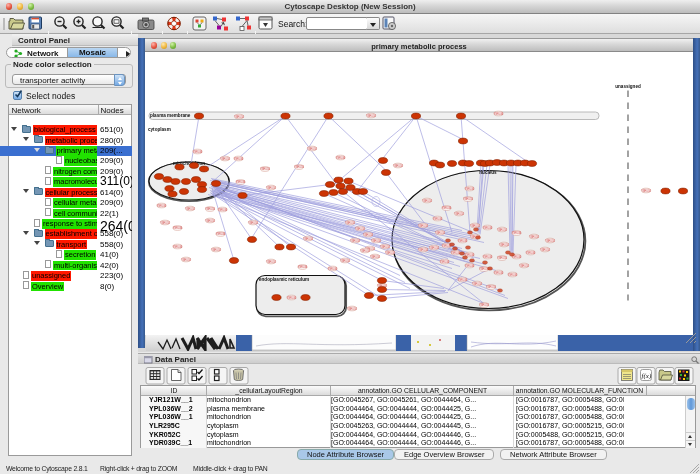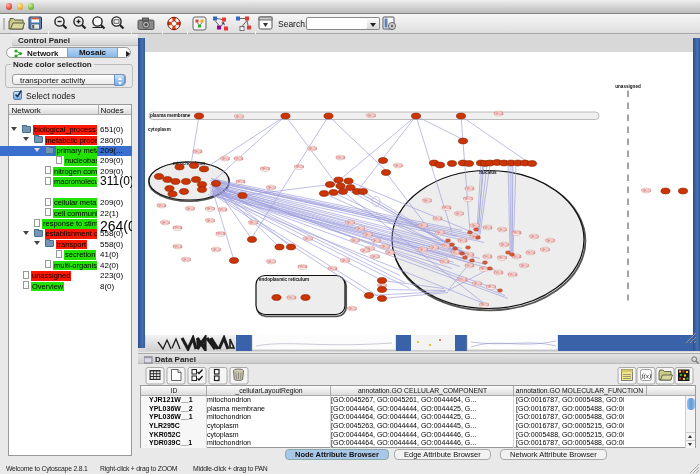--- a/index.html
+++ b/index.html
@@ -6,20 +6,21 @@
 .tl{position:absolute;width:6.4px;height:6.4px;border-radius:50%}
 .sep{position:absolute;top:17px;width:1px;height:14px;background:#c2c2c2;border-right:1px solid #f5f5f5}
 svg{display:block}
 </style></head>
 <body>
 
 <div class="abs" style="left:0;top:0;width:700px;height:13.5px;background:linear-gradient(#efefef,#d6d6d6 45%,#bcbcbc);border-bottom:1px solid #828282">
   <div class="tl" style="left:6px;top:3.2px;background:radial-gradient(circle at 35% 30%,#ffb3ab,#e4543f 55%,#b33a28)"></div>
   <div class="tl" style="left:16.5px;top:3.2px;background:radial-gradient(circle at 35% 30%,#ffe9b0,#efb73e 55%,#c28f1f)"></div>
   <div class="tl" style="left:27.5px;top:3.2px;background:radial-gradient(circle at 35% 30%,#d2f3a8,#7ebc43 55%,#56932a)"></div>
+  <div class="abs" style="left:0;top:2.2px;width:700px;text-align:center;font-size:8px;font-weight:bold;color:#333">Cytoscape Desktop (New Session)</div>
 </div>
 
 <div class="abs" style="left:0;top:13.5px;width:700px;height:20.5px;background:linear-gradient(#f6f6f6,#dedede);border-bottom:1px solid #a6a6a6">
   <div class="abs" style="left:3px;top:4px;width:1px;height:12px;border-left:1px solid #bbb;border-right:1px solid #bbb"></div>
   <svg width="700" height="20" style="position:absolute;left:0;top:0">
 
     <g transform="translate(9,3)">
       <path d="M0 4 L0 12 L14 12 L14 3 L6 3 L4.5 1.5 L1 1.5 L1 4 Z" fill="#c9c98a" stroke="#50503a" stroke-width="0.9"></path>
       <path d="M1.5 12 L4 6 L15.5 6 L13.5 12 Z" fill="#d8d89e" stroke="#50503a" stroke-width="0.9"></path>
     </g>
@@ -190,20 +191,27 @@
         <div style="position:absolute;left:0;top:52.1px;width:100%;height:10.43px;">
           <span style="position:absolute;left:45px;top:0px;width:6px;height:8px;background:#fff;border:1px solid #999"></span>
           <span style="position:absolute;left:53px;top:0.5px;background:#21e200;color:#000;font-size:7.5px;line-height:9.5px;padding:0 1px;white-space:nowrap;max-width:44px;overflow:hidden;display:inline-block">nitrogen compo</span>
           <span style="position:absolute;left:100px;top:0.5px;font-size:8px;line-height:9.5px;color:#000;white-space:nowrap">209(0)</span>
         </div>
         <div style="position:absolute;left:0;top:62.6px;width:100%;height:10.43px;">
           <span style="position:absolute;left:45px;top:0px;width:6px;height:8px;background:#fff;border:1px solid #999"></span>
           <span style="position:absolute;left:53px;top:0.5px;background:#21e200;color:#000;font-size:7.5px;line-height:9.5px;padding:0 1px;white-space:nowrap;max-width:44px;overflow:hidden;display:inline-block">macromolecule</span>
           <span style="position:absolute;left:100px;top:0.5px;font-size:12px;line-height:9.5px;color:#000;white-space:nowrap">311(0)</span>
         </div>
+        <div style="position:absolute;left:0;top:73.0px;width:100%;height:10.43px;">
+          <span style="position:absolute;left:22.5px;top:2px;width:0;height:0;border-left:3.5px solid transparent;border-right:3.5px solid transparent;border-top:4.5px solid #444"></span>
+          <span style="position:absolute;left:33.5px;top:1px;width:9px;height:7px;background:#7496b4;border:1px solid #44708e;border-radius:1px"></span>
+          <span style="position:absolute;left:33.5px;top:0px;width:5px;height:2px;background:#7496b4;border:1px solid #44708e;border-bottom:none;border-radius:1px 1px 0 0"></span>
+          <span style="position:absolute;left:44.5px;top:0.5px;background:#ff1800;color:#000;font-size:7.5px;line-height:9.5px;padding:0 1px;white-space:nowrap;max-width:52.5px;overflow:hidden;display:inline-block">cellular process</span>
+          <span style="position:absolute;left:100px;top:0.5px;font-size:8px;line-height:9.5px;color:#000;white-space:nowrap">614(0)</span>
+        </div>
         <div style="position:absolute;left:0;top:83.4px;width:100%;height:10.43px;">
           <span style="position:absolute;left:45px;top:0px;width:6px;height:8px;background:#fff;border:1px solid #999"></span>
           <span style="position:absolute;left:53px;top:0.5px;background:#21e200;color:#000;font-size:7.5px;line-height:9.5px;padding:0 1px;white-space:nowrap;max-width:44px;overflow:hidden;display:inline-block">cellular metabo</span>
           <span style="position:absolute;left:100px;top:0.5px;font-size:8px;line-height:9.5px;color:#000;white-space:nowrap">209(0)</span>
         </div>
         <div style="position:absolute;left:0;top:93.9px;width:100%;height:10.43px;">
           <span style="position:absolute;left:45px;top:0px;width:6px;height:8px;background:#fff;border:1px solid #999"></span>
           <span style="position:absolute;left:53px;top:0.5px;background:#21e200;color:#000;font-size:7.5px;line-height:9.5px;padding:0 1px;white-space:nowrap;max-width:44px;overflow:hidden;display:inline-block">cell communicat</span>
           <span style="position:absolute;left:100px;top:0.5px;font-size:8px;line-height:9.5px;color:#000;white-space:nowrap">22(1)</span>
         </div>
@@ -272,20 +280,26 @@
       <rect x="309" y="0" width="12" height="17" fill="#3a62a8"></rect>
       <rect x="321" y="0" width="91" height="16" fill="#fdfdfd" stroke="#999" stroke-width="0.5"></rect>
       <path d="M325 13 C352 4 372 15 410 7 M325 8 C362 13 382 5 410 12" stroke="#99c" stroke-width="0.6" fill="none"></path>
       <rect x="412" y="1" width="138" height="16" fill="#3a62a8"></rect>
     </svg>
   </div>
 
   <div class="abs" style="left:0;top:4px;width:7px;height:310px;background:linear-gradient(90deg,#2e4f86,#4470b8 60%,#37598c)"></div>
   <div class="abs" style="left:555px;top:4px;width:7px;height:313px;background:linear-gradient(90deg,#2e4f86,#4470b8 60%,#37598c)"></div>
 
+  <div class="abs" style="left:7px;top:4px;width:548px;height:13.5px;background:linear-gradient(#f0f0f0,#d7d7d7 45%,#bdbdbd);border-bottom:1px solid #8a8a8a;border-top:1px solid #999">
+    <div class="tl" style="left:6px;top:3.4px;background:radial-gradient(circle at 35% 30%,#ffb3ab,#e4543f 55%,#b33a28)"></div>
+    <div class="tl" style="left:15.5px;top:3.4px;background:radial-gradient(circle at 35% 30%,#ffe9b0,#efb73e 55%,#c28f1f)"></div>
+    <div class="tl" style="left:25px;top:3.4px;background:radial-gradient(circle at 35% 30%,#d2f3a8,#7ebc43 55%,#56932a)"></div>
+    <div class="abs" style="left:0;top:2.8px;width:548px;text-align:center;font-size:7.5px;font-weight:bold;color:#222">primary metabolic process</div>
+  </div>
 
   <div class="abs" style="left:7px;top:17.5px;width:548px;height:283px;background:#fff"></div>
 
   <svg width="14" height="12" style="position:absolute;left:546px;top:299px">
       <path d="M2 10 L12 0 M6 10 L12 4 M10 10 L12 8" stroke="#999" stroke-width="1"></path>
     </svg>
 </div>
 
 <svg width="548" height="283" viewBox="0 0 548 283" style="position:absolute;left:145px;top:51.5px">
 <rect x="4" y="60.0" width="450" height="7.5" rx="3.5" fill="#f0f0f0" stroke="#aaa" stroke-width="0.8"></rect>
@@ -819,22 +833,22 @@
       <div class="abs" style="left:0;bottom:8px;width:9px;height:8px;border-top:1px solid #ccc">
           <div class="abs" style="left:2px;top:2.5px;border-left:2.8px solid transparent;border-right:2.8px solid transparent;border-bottom:3.5px solid #333"></div>
         </div>
       <div class="abs" style="left:0;bottom:0;width:9px;height:8px;border-top:1px solid #ccc">
           <div class="abs" style="left:2px;top:2.5px;border-left:2.8px solid transparent;border-right:2.8px solid transparent;border-top:3.5px solid #333"></div>
         </div>
     </div>
   </div>
 
   <div class="abs" style="left:147px;top:97px;width:340px;height:12px">
-    <div class="abs" style="left:0;top:0;height:11px;background:#a9c8e8;border:1px solid #8aa;border-radius:4px;font-size:7.5px;line-height:10px;padding:0 9px;font-weight:bold;color:#111">Node Attribute Browser</div>
-    <div class="abs" style="left:109px;top:0;height:11px;background:#f2f2f2;border:1px solid #aaa;border-radius:4px;font-size:7.5px;line-height:10px;padding:0 9px;color:#111">Edge Attribute Browser</div>
+    <div class="abs" style="left:12px;top:0;height:11px;background:#a9c8e8;border:1px solid #8aa;border-radius:4px;font-size:7.5px;line-height:10px;padding:0 9px;font-weight:normal;color:#111">Node Attribute Browser</div>
+    <div class="abs" style="left:109px;top:0;height:11px;background:#f2f2f2;border:1px solid #aaa;border-radius:4px;font-size:7.5px;line-height:10px;padding:0 9px;color:#111">Edge Overview Browser</div>
     <div class="abs" style="left:215px;top:0;height:11px;background:#f2f2f2;border:1px solid #aaa;border-radius:4px;font-size:7.5px;line-height:10px;padding:0 9px;color:#111">Network Attribute Browser</div>
   </div>
 </div>
 <div style="position:absolute;left:140px;top:396.2px;width:545px;height:8.57px;font-size:7px;line-height:8.57px;color:#000;white-space:nowrap">
     <span style="position:absolute;left:9px;font-weight:bold">YJR121W__1</span>
     <span style="position:absolute;left:67px">mitochondrion</span>
     <span style="position:absolute;left:191px;width:180px;overflow:hidden">[GO:0045267, GO:0045261, GO:0044464, G...</span>
     <span style="position:absolute;left:376px;width:108px;overflow:hidden">[GO:0016787, GO:0005488, GO:0005215, G...</span>
   </div>
 <div style="position:absolute;left:140px;top:404.8px;width:545px;height:8.57px;font-size:7px;line-height:8.57px;color:#000;white-space:nowrap">

